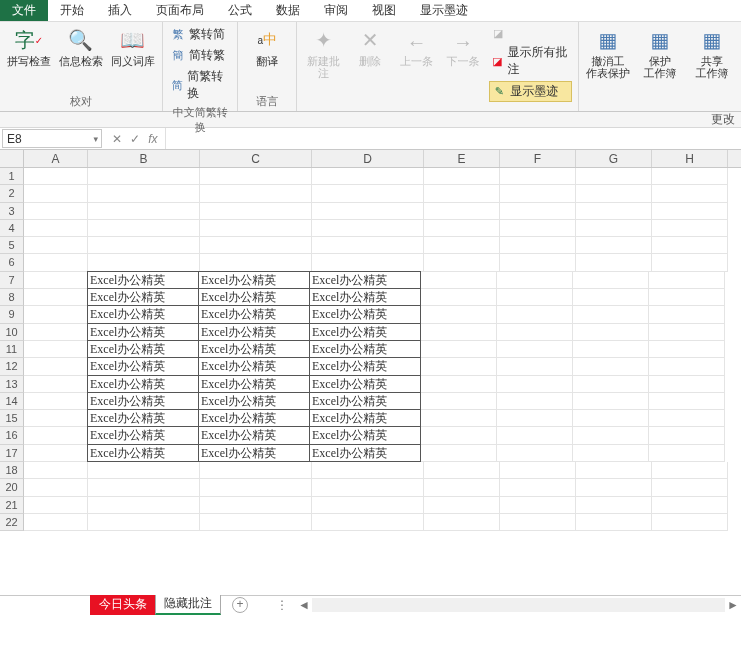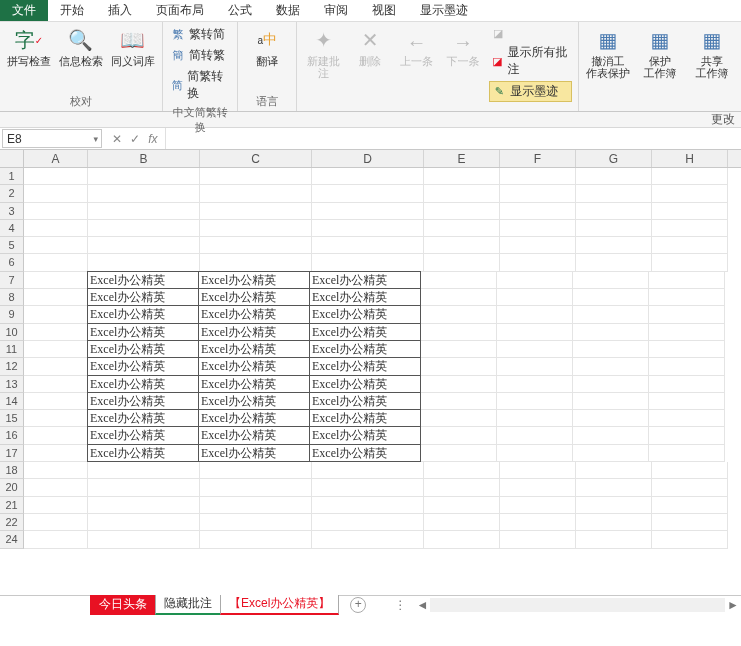--- a/index.html
+++ b/index.html
@@ -418,38 +418,26 @@
         <div class="rh">22</div>
         <div class="cell" style="width: 64px;"></div>
         <div class="cell" style="width: 112px;"></div>
         <div class="cell" style="width: 112px;"></div>
         <div class="cell" style="width: 112px;"></div>
         <div class="cell" style="width: 76px;"></div>
         <div class="cell" style="width: 76px;"></div>
         <div class="cell" style="width: 76px;"></div>
         <div class="cell" style="width: 76px;"></div>
       </div>
-      <div class="row">
-        <div class="rh">24</div>
-        <div class="cell" style="width: 64px;"></div>
-        <div class="cell" style="width: 112px;"></div>
-        <div class="cell" style="width: 112px;"></div>
-        <div class="cell" style="width: 112px;"></div>
-        <div class="cell" style="width: 76px;"></div>
-        <div class="cell" style="width: 76px;"></div>
-        <div class="cell" style="width: 76px;"></div>
-        <div class="cell" style="width: 76px;"></div>
-      </div>
     </div>
 </div>
 
 <div class="sheet-tabs" id="sheettabs">
     <div class="sheet-tab red">今日头条</div>
     <div class="sheet-tab green-u">隐藏批注</div>
-    <div class="sheet-tab red-u">【Excel办公精英】</div>
     <div class="plus">+</div>
     <div class="hscroll">
       <span class="dots">⋮</span>
       <span class="btn">◄</span>
       <div class="track"></div>
       <span class="btn">►</span>
     </div>
   </div>
 
 </body></html>

